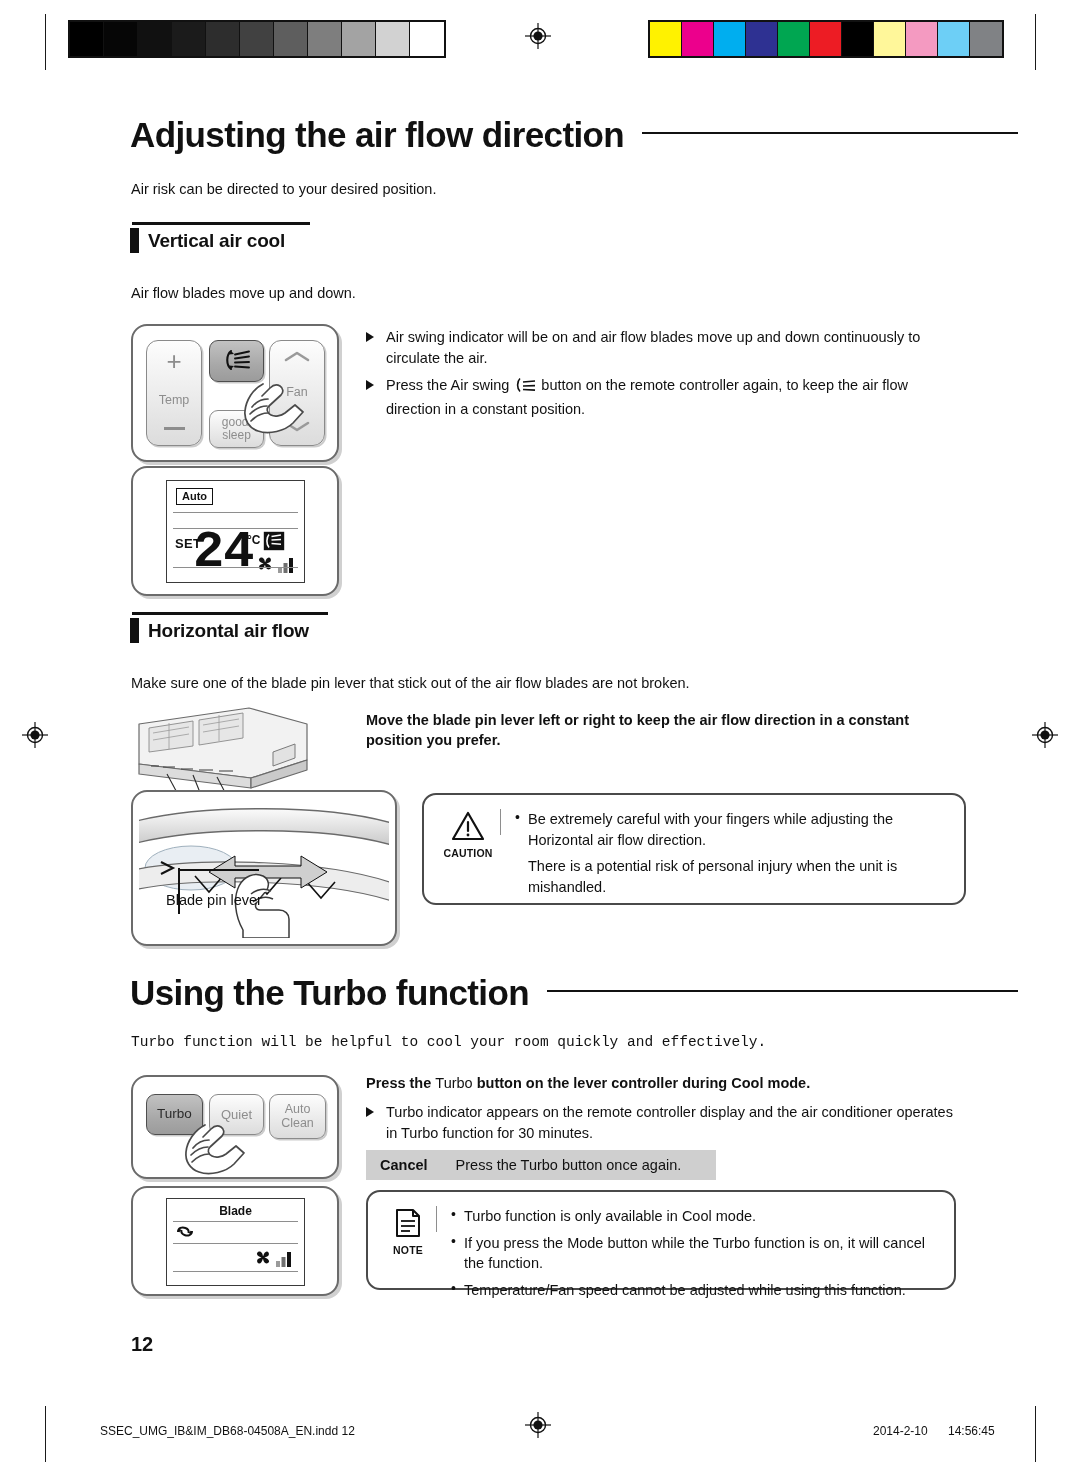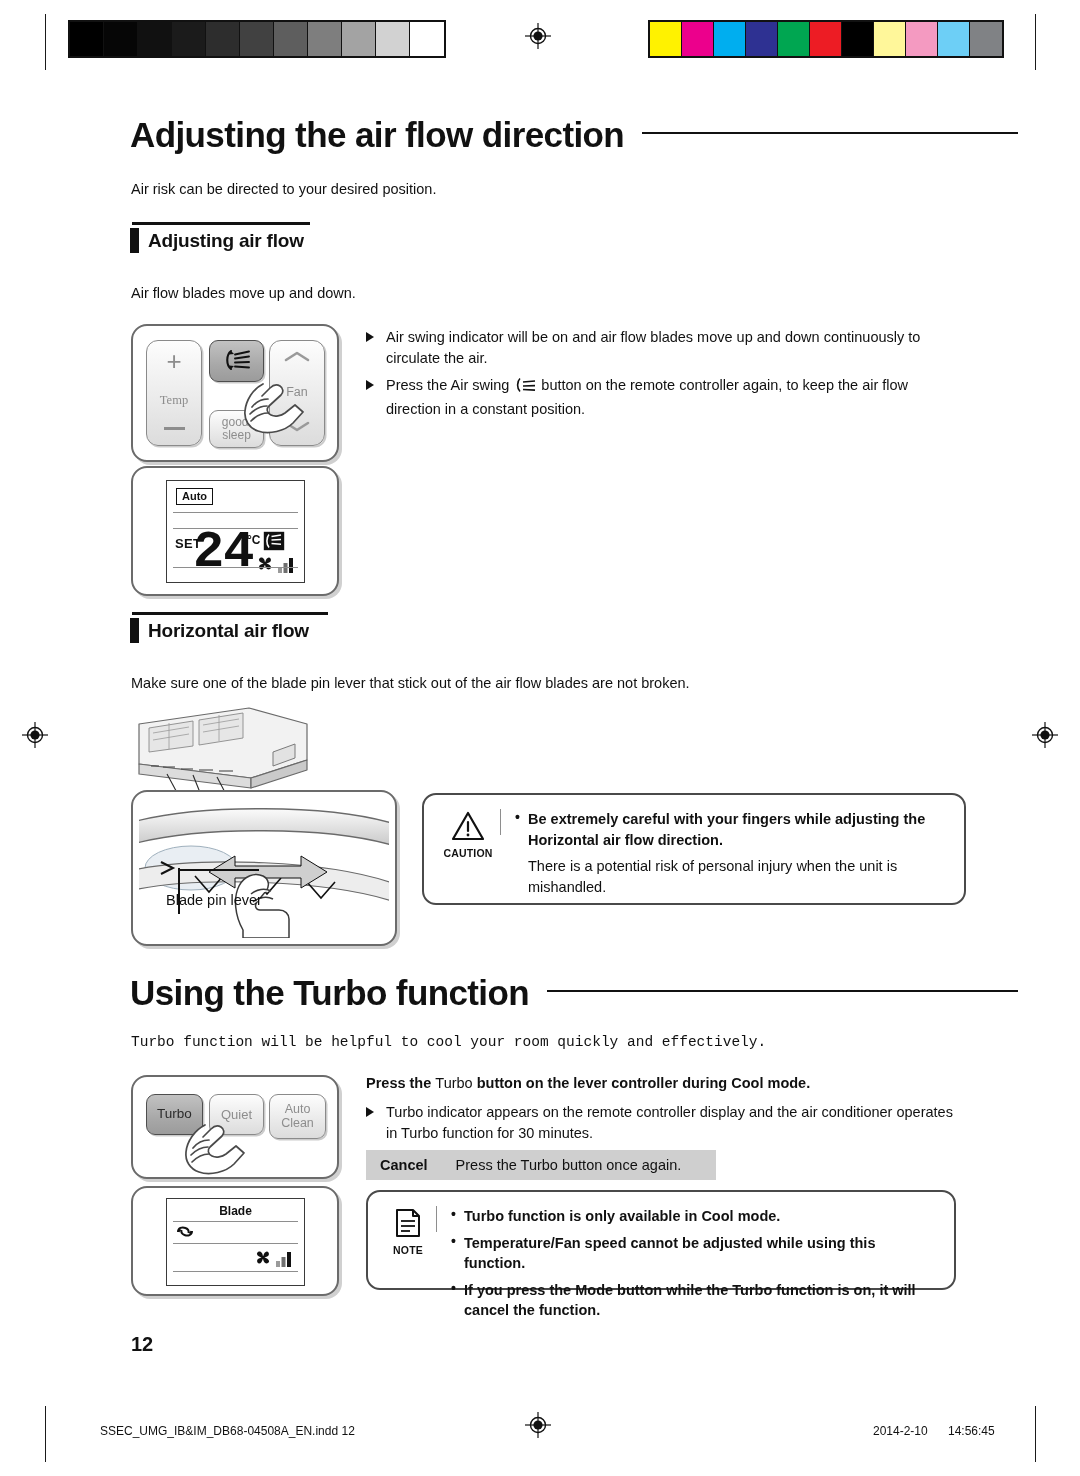--- a/index.html
+++ b/index.html
@@ -42,21 +42,21 @@
   .lead .lt{font-weight:400;}
   .bullets{list-style:none;margin:0;padding:0;}
   .bullets li{
     position:relative;padding-left:20px;font-size:14.5px;line-height:1.42;
     margin-bottom:7px;
   }
   .bullets li .tri{
     position:absolute;left:0;top:5px;width:0;height:0;
     border-left:8px solid #111;border-top:5px solid transparent;border-bottom:5px solid transparent;
   }
-  .dotlist{list-style:none;margin:0;padding:0;font-weight:bold;}
+  .dotlist{list-style:none;margin:0;padding:0;}
   .dotlist li{position:relative;padding-left:15px;font-size:14.5px;line-height:1.42;margin-bottom:6px;}
   .dotlist li::before{content:"•";position:absolute;left:2px;top:-1px;font-size:14px;}
 
   
   .panel{
     position:absolute;border:2px solid #6b6b6b;border-radius:16px;background:#fff;
     box-shadow:3px 3px 0 rgba(120,120,120,.35);
   }
   .btn{
     border:1.6px solid #8a8a8a;border-radius:9px;
@@ -187,29 +187,29 @@
   <div class="h1wrap" style="left:130px;top:117px;">
     <div class="h1">Adjusting the air flow direction</div>
     <div class="h1rule"></div>
   </div>
   <div class="intro" style="left:131px;top:180px;width:700px;">Air risk can be directed to your desired position.</div>
 
   <div class="h2wrap" style="left:130px;top:222px;">
     <div class="h2rule"></div>
     <div class="h2row">
       <div class="h2bar"></div>
-      <div class="h2">Adjusting air flow</div>
+      <div class="h2">Vertical air cool</div>
     </div>
   </div>
   <div class="body-t" style="left:131px;top:283px;width:600px;">Air flow blades move up and down.</div>
 
   <div class="panel" style="left:131px;top:324px;width:204px;height:134px;">
     <div class="btn tall" style="position:absolute;left:13px;top:14px;width:56px;height:106px;justify-content:space-between;padding:7px 0;box-sizing:border-box;">
       <span style="font-size:26px;line-height:1;">+</span>
-      <span style="font-size:12.5px;font-family:Liberation Serif, serif;">Temp</span>
+      <span style="font-size:12.5px;">Temp</span>
       <span style="display:block;width:21px;height:3px;background:#8d8d8d;margin-bottom:8px;"></span>
     </div>
 
     <div class="btn dark" style="position:absolute;left:76px;top:14px;width:53px;height:40px;">
       <span>
         <svg width="30" height="24" viewBox="0 0 30 24">
           <path d="M9 3 C4 7 4 17 9 21" fill="none" stroke="#111" stroke-width="2.1" stroke-linecap="round"></path>
           <path d="M9 3 L7 6.5 L12 6" fill="#111"></path>
           <path d="M9 21 L7 17.5 L12 18" fill="#111"></path>
           <line x1="13" y1="6.5" x2="27" y2="3.5" stroke="#111" stroke-width="1.9" stroke-linecap="round"></line>
@@ -310,20 +310,21 @@
 
   <div class="h2wrap" style="left:130px;top:612px;">
     <div class="h2rule" style="width:196px;"></div>
     <div class="h2row">
       <div class="h2bar"></div>
       <div class="h2">Horizontal air flow</div>
     </div>
   </div>
   <div class="body-t" style="left:131px;top:673px;width:760px;">Make sure one of the blade pin lever that stick out of the air flow blades are not broken.</div>
 
+  <div class="lead" style="position:absolute;left:366px;top:710px;width:555px;">Move the blade pin lever left or right to keep the air flow direction in a constant position you prefer.</div>
 
   <span class="art" style="left:133px;top:702px;">
     <svg width="180" height="100" viewBox="0 0 180 100">
       <g fill="#f2f2f2" stroke="#6a6a6a" stroke-width="1.2" stroke-linejoin="round">
         <path d="M6 22 L116 6 L174 22 L174 58 L118 76 L6 62 Z"></path>
         <path d="M6 62 L118 76 L118 86 L6 72 Z" fill="#dcdcdc"></path>
         <path d="M118 76 L174 58 L174 68 L118 86 Z" fill="#cacaca"></path>
       </g>
       <g fill="#e6e6e6" stroke="#8a8a8a" stroke-width=".9">
         <path d="M16 26 L60 19 L60 44 L16 50 Z"></path>
@@ -497,22 +498,22 @@
           <line x1="7" y1="18" x2="21" y2="18" stroke="#111" stroke-width="1.8"></line>
           <line x1="7" y1="23" x2="16" y2="23" stroke="#111" stroke-width="1.8"></line>
         </svg>
       </span>
       <span class="lbl">NOTE</span>
     </div>
     <div class="sep"></div>
     <div class="body">
       <ul class="dotlist">
         <li>Turbo function is only available in Cool mode.</li>
+        <li>If you press the Mode button while the Turbo function is on, it will cancel the function.</li>
         <li>Temperature/Fan speed cannot be adjusted while using this function.</li>
-        <li>If you press the Mode button while the Turbo function is on, it will cancel the function.</li>
       </ul>
     </div>
   </div>
 
   <div class="pageno" style="left:131px;top:1333px;">12</div>
   <div class="foot" style="left:100px;top:1424px;">SSEC_UMG_IB&amp;IM_DB68-04508A_EN.indd   12</div>
   <div class="foot" style="left:873px;top:1424px;">2014-2-10</div>
   <div class="foot" style="left:948px;top:1424px;">14:56:45</div>
 
 </div>

